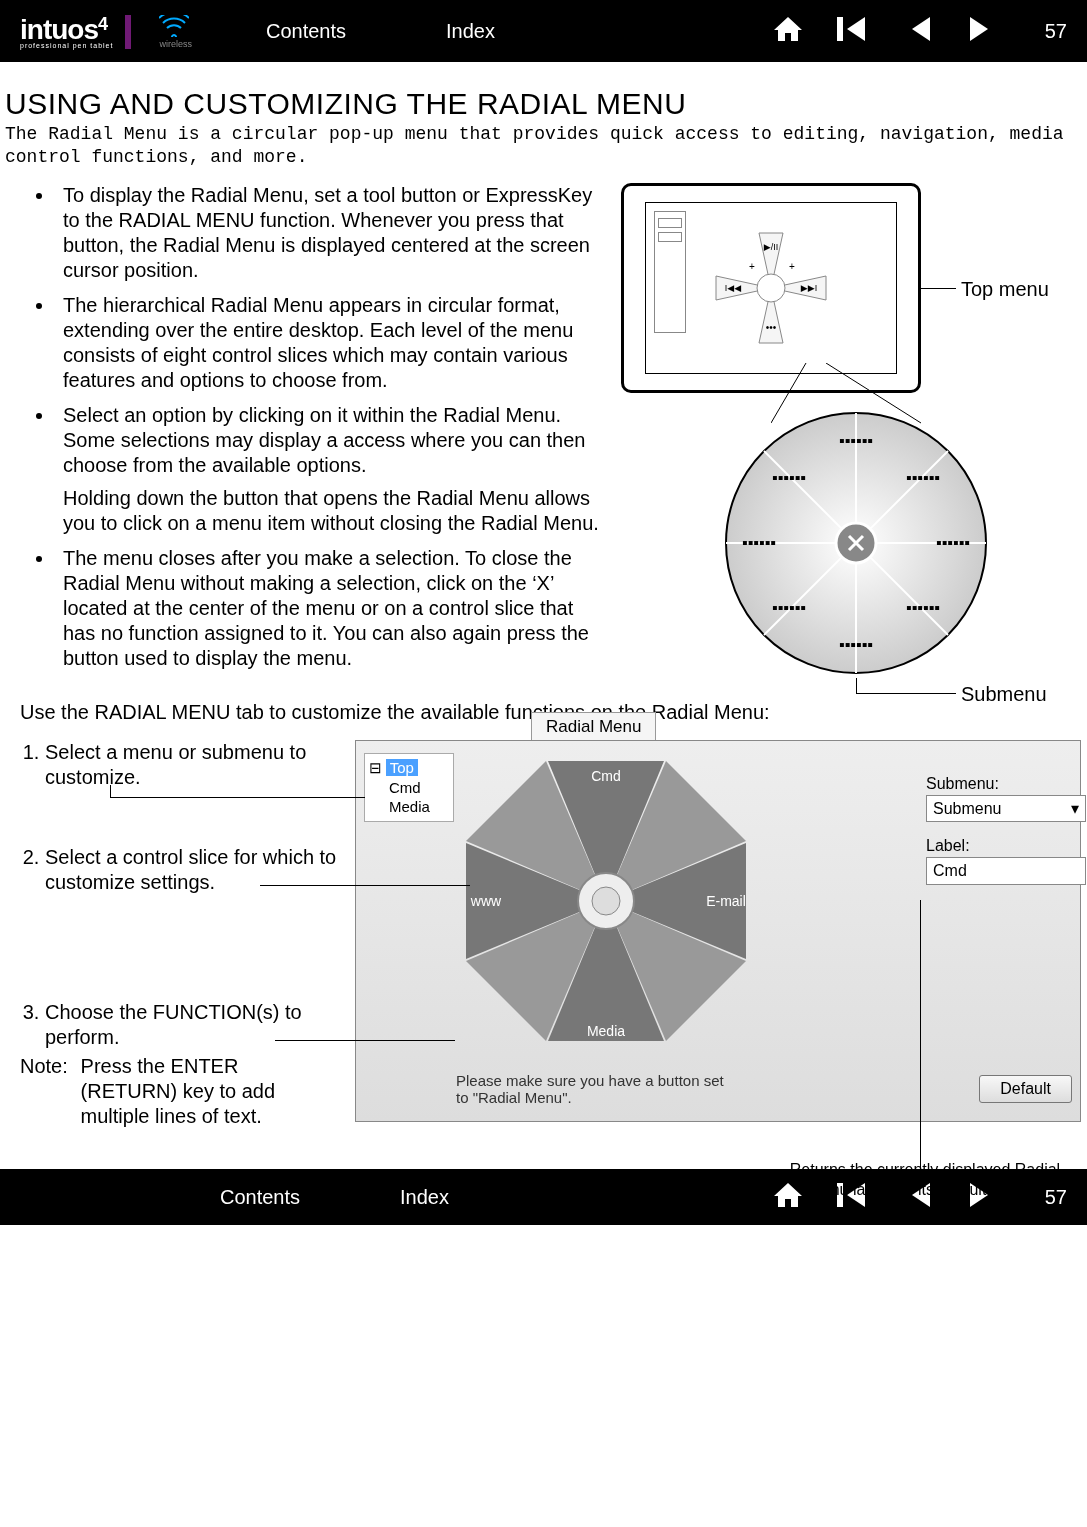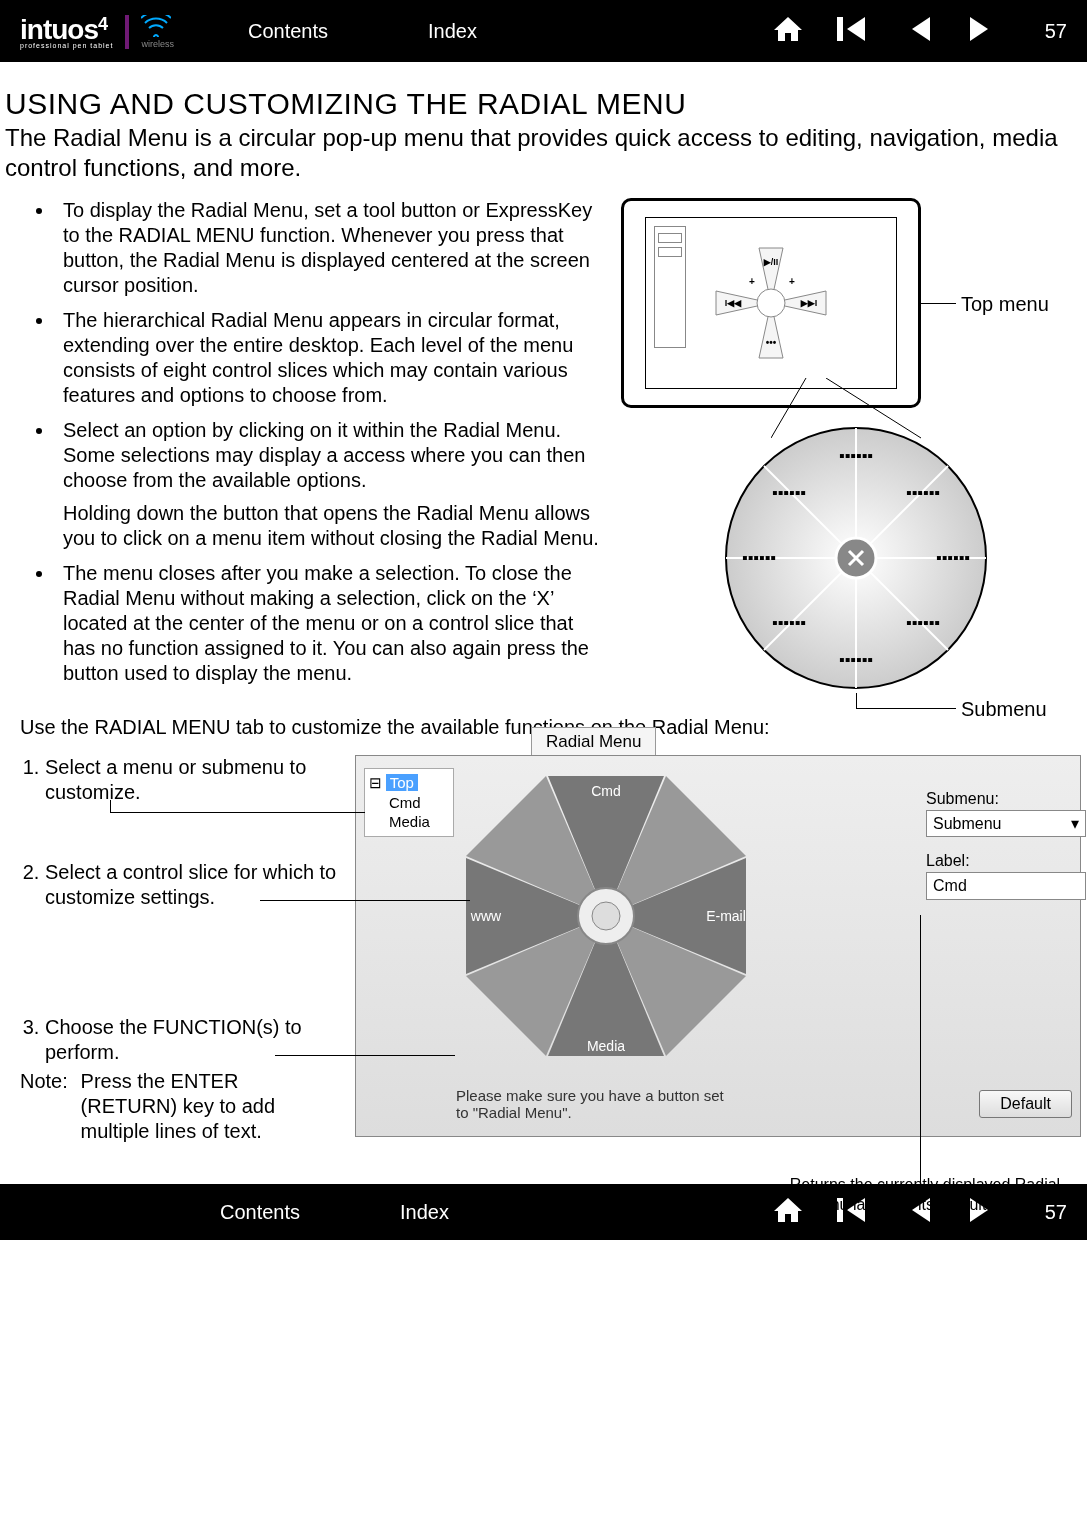--- a/index.html
+++ b/index.html
@@ -46,23 +46,24 @@
   .content {
     padding: 25px 6px 0 5px;
   }
   h1 {
     font-size: 30px;
     font-weight: normal;
     margin: 0 0 2px 0;
     letter-spacing: 0.5px;
   }
   .intro {
-    font-size: 24px;
+    font-size: 18px;
     margin: 0 0 15px 0;
     line-height: 1.25;
+    font-family: Liberation Mono, monospace;
   }
   .two-col {
     display: flex;
     gap: 20px;
   }
   .left-col { flex: 1; }
   ul.bullets {
     margin: 0;
     padding-left: 50px;
     list-style: disc;
@@ -83,21 +84,20 @@
   }
   .diagram-box {
     border: 3px solid #000;
     border-radius: 10px;
     width: 300px;
     height: 210px;
     padding: 8px;
     box-sizing: border-box;
     position: relative;
     background:#fff;
-    font-weight:bold;
   }
   .screen {
     border: 1px solid #000;
     width: 250px;
     height: 170px;
     margin: 8px auto 0;
     position: relative;
     background:#fff;
   }
   .mini-sidebar {
@@ -246,21 +246,21 @@
 </style>
 </head>
 <body>
 
 <div class="topbar">
   <div class="logo-block">
     <div>
       <span class="logo-text">intuos</span><span class="logo-text" style="font-size:18px;vertical-align:top">4</span>
       <span class="logo-sub">professional pen tablet</span>
     </div>
-    <div style="border-left:4px solid #701a75;padding-left:12px;">
+    <div style="border-left:6px solid #701a75;padding-left:28px;">
       <span class="wifi-icon">
         <svg width="30" height="22" viewBox="0 0 30 22">
             <path d="M15 20 a2 2 0 1 0 0.001 0 M8 13 a10 10 0 0 1 14 0 M4 8 a16 16 0 0 1 22 0 M0 3 a22 22 0 0 1 30 0" stroke="#0af" stroke-width="2" fill="none"></path>
           </svg>
       </span>
       <div class="wireless-label">wireless</div>
     </div>
   </div>
   <div class="nav-links">
     <span>Contents</span>

